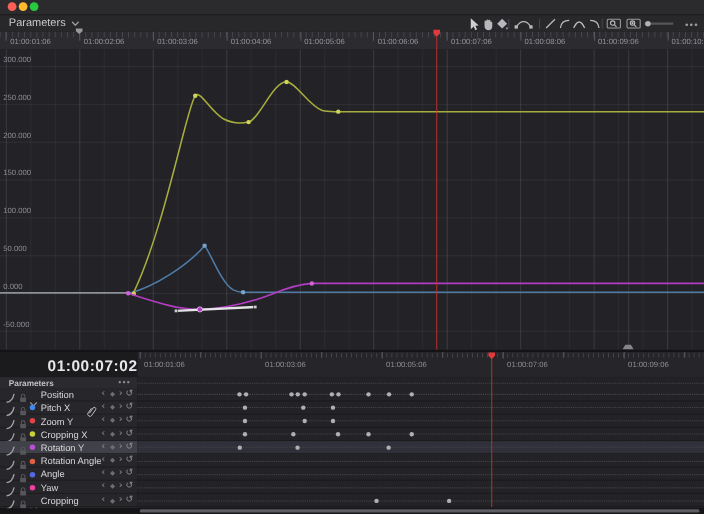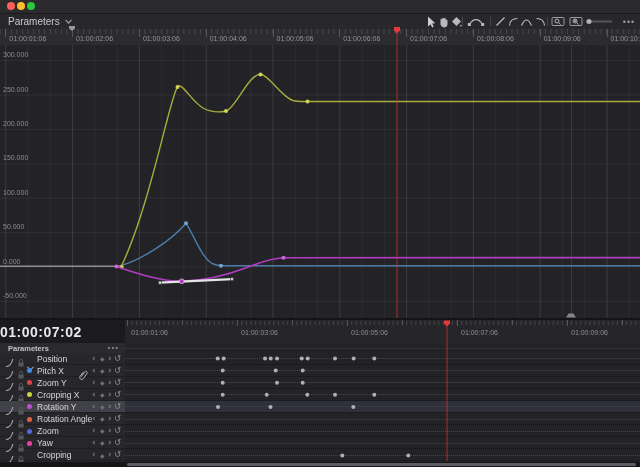--- a/index.html
+++ b/index.html
@@ -28,21 +28,21 @@
     background-image:
       linear-gradient(90deg,rgba(255,255,255,.075) 0 1px,transparent 1px),
       linear-gradient(90deg,rgba(255,255,255,.04) 0 1px,transparent 1px),
       linear-gradient(180deg,rgba(255,255,255,.055) 0 1px,transparent 1px);
     background-size:66.8px 100%,22.27px 100%,100% 34.4px;
     background-position:5.3px 0,5.3px 0,0 15.1px;
     border-bottom:2px solid #141416;}
   .ylab{position:absolute;left:3px;font-size:7px;color:#8b8b92;}
   
   #tc-box{left:0;top:320px;width:125px;height:23px;background:#1b1b1e;border-right:1px solid #121214;
-          display:flex;align-items:center;justify-content:flex-start;}
+          display:flex;align-items:center;justify-content:flex-end;}
   #tc-text{color:#e8e8ea;font-size:14px;font-weight:bold;letter-spacing:.5px;}
   #mini-ruler{left:125px;top:320px;width:515px;height:23px;background:#26262a;border-bottom:1px solid #18181a;}
   #mini-ruler .tickstrip{position:absolute;left:0;top:1px;width:515px;height:4px;
       background-image:linear-gradient(90deg,#45454b 0 1px,transparent 1px);
       background-size:4.58px 100%;background-position:2px 0;}
   .blabel{position:absolute;top:9px;font-size:7px;color:#8e8e94;white-space:nowrap;}
   #params-header{left:0;top:343px;width:125px;height:9.5px;background:#2b2b2f;border-right:1px solid #121214;}
   #params-header .ph-lbl{position:absolute;left:8px;top:1px;font-size:7.5px;font-weight:bold;color:#c2c2c6;}
   #params-header .ph-menu{position:absolute;right:6px;top:0px;font-size:8px;letter-spacing:1px;color:#8e8e92;}
   #header-dash{left:125px;top:343px;width:515px;height:9.5px;background:#232327;}
@@ -325,21 +325,21 @@
       </div>
       <div class="prow">
         <span class="pic" style="left: 5px;"><svg width="9" height="10" viewBox="0 0 9 10">
             <path d="M1,8.7 C4.5,8.4 6.8,5.8 7.8,1" fill="none" stroke="#a2a2a6" stroke-width="1.2"></path>
           </svg></span>
         <span class="pic" style="left: 17px;"><svg width="8" height="10" viewBox="0 0 8 10">
             <path d="M2.4,4.4 V3 a1.6,1.6 0 0 1 3.2,0 V4.4" fill="none" stroke="#56565a" stroke-width="1"></path>
             <rect x="1.3" y="4.4" width="5.4" height="4" rx="0.7" fill="#56565a"></rect>
           </svg></span>
         <div class="pdot" style="background: rgb(86, 104, 224);"></div>
-        <div class="plbl">Zoom</div>
+        <div class="plbl">Angle</div>
         <div class="glyph g-prev">‹</div>
         <div class="glyph g-dia">◆</div>
         <div class="glyph g-next">›</div>
         <div class="glyph g-reset">↺</div>
       </div>
       <div class="prow">
         <span class="pic" style="left: 5px;"><svg width="9" height="10" viewBox="0 0 9 10">
             <path d="M1,8.7 C4.5,8.4 6.8,5.8 7.8,1" fill="none" stroke="#a2a2a6" stroke-width="1.2"></path>
           </svg></span>
         <span class="pic" style="left: 17px;"><svg width="8" height="10" viewBox="0 0 8 10">

